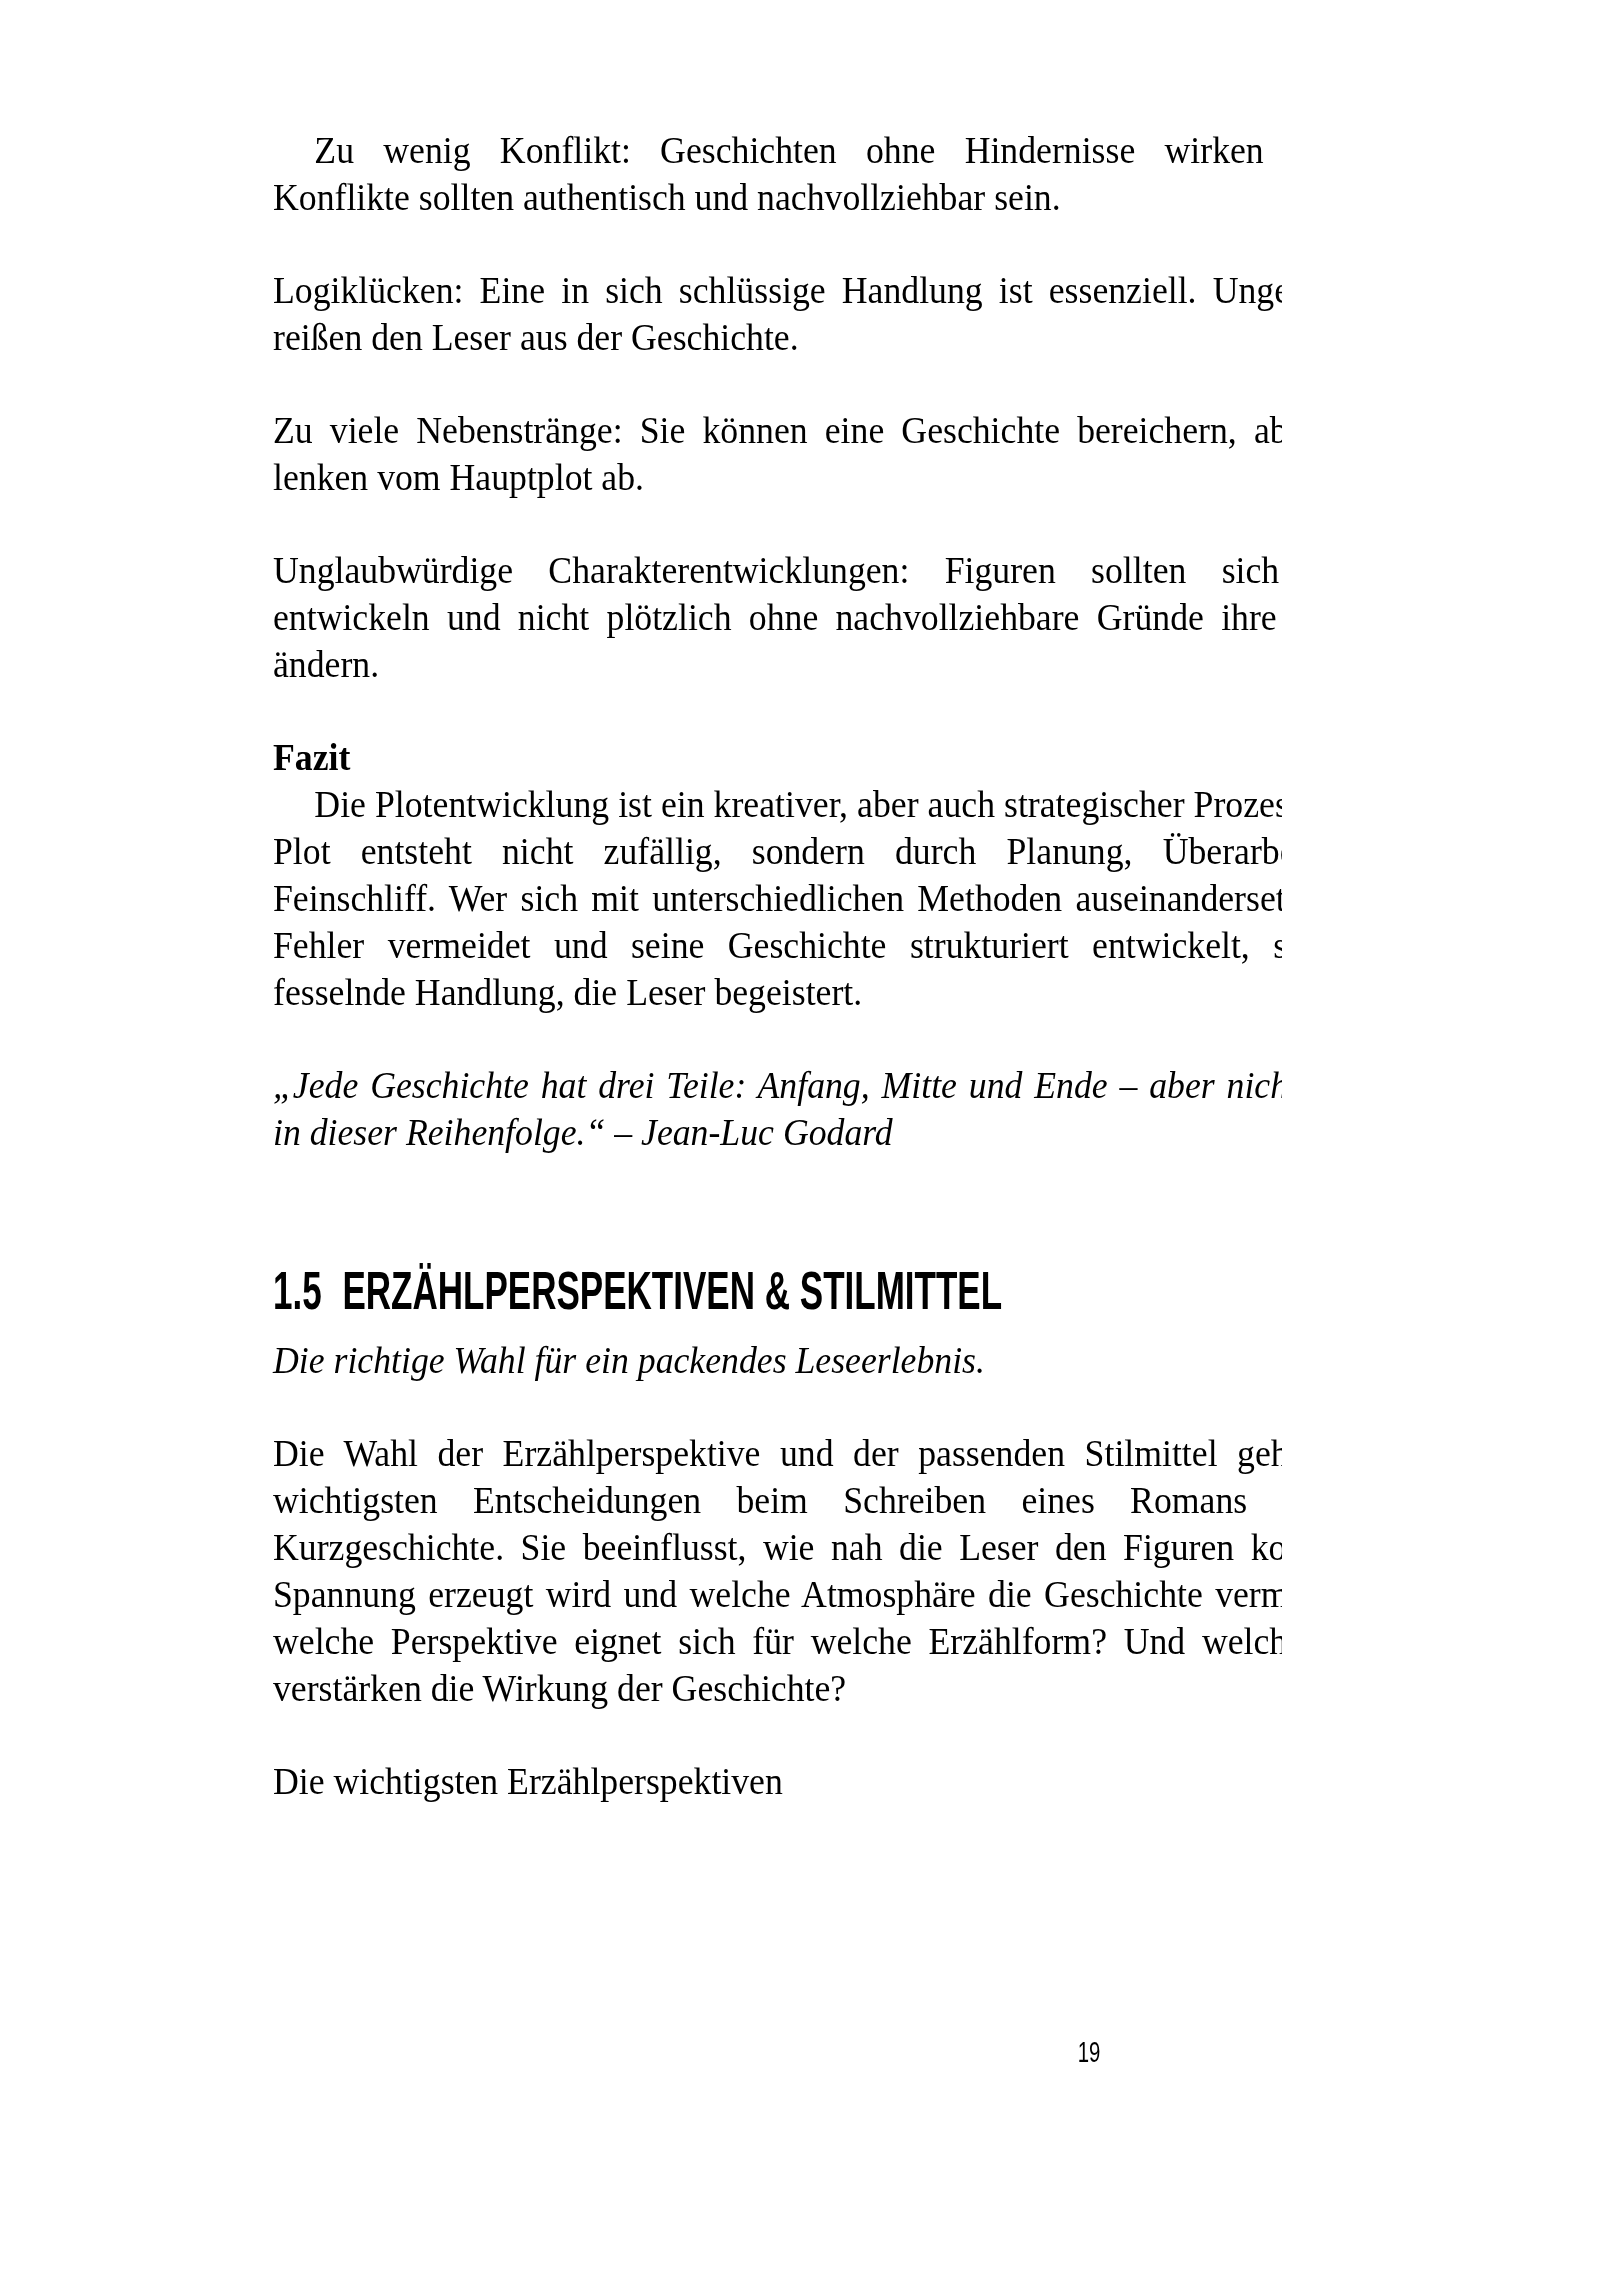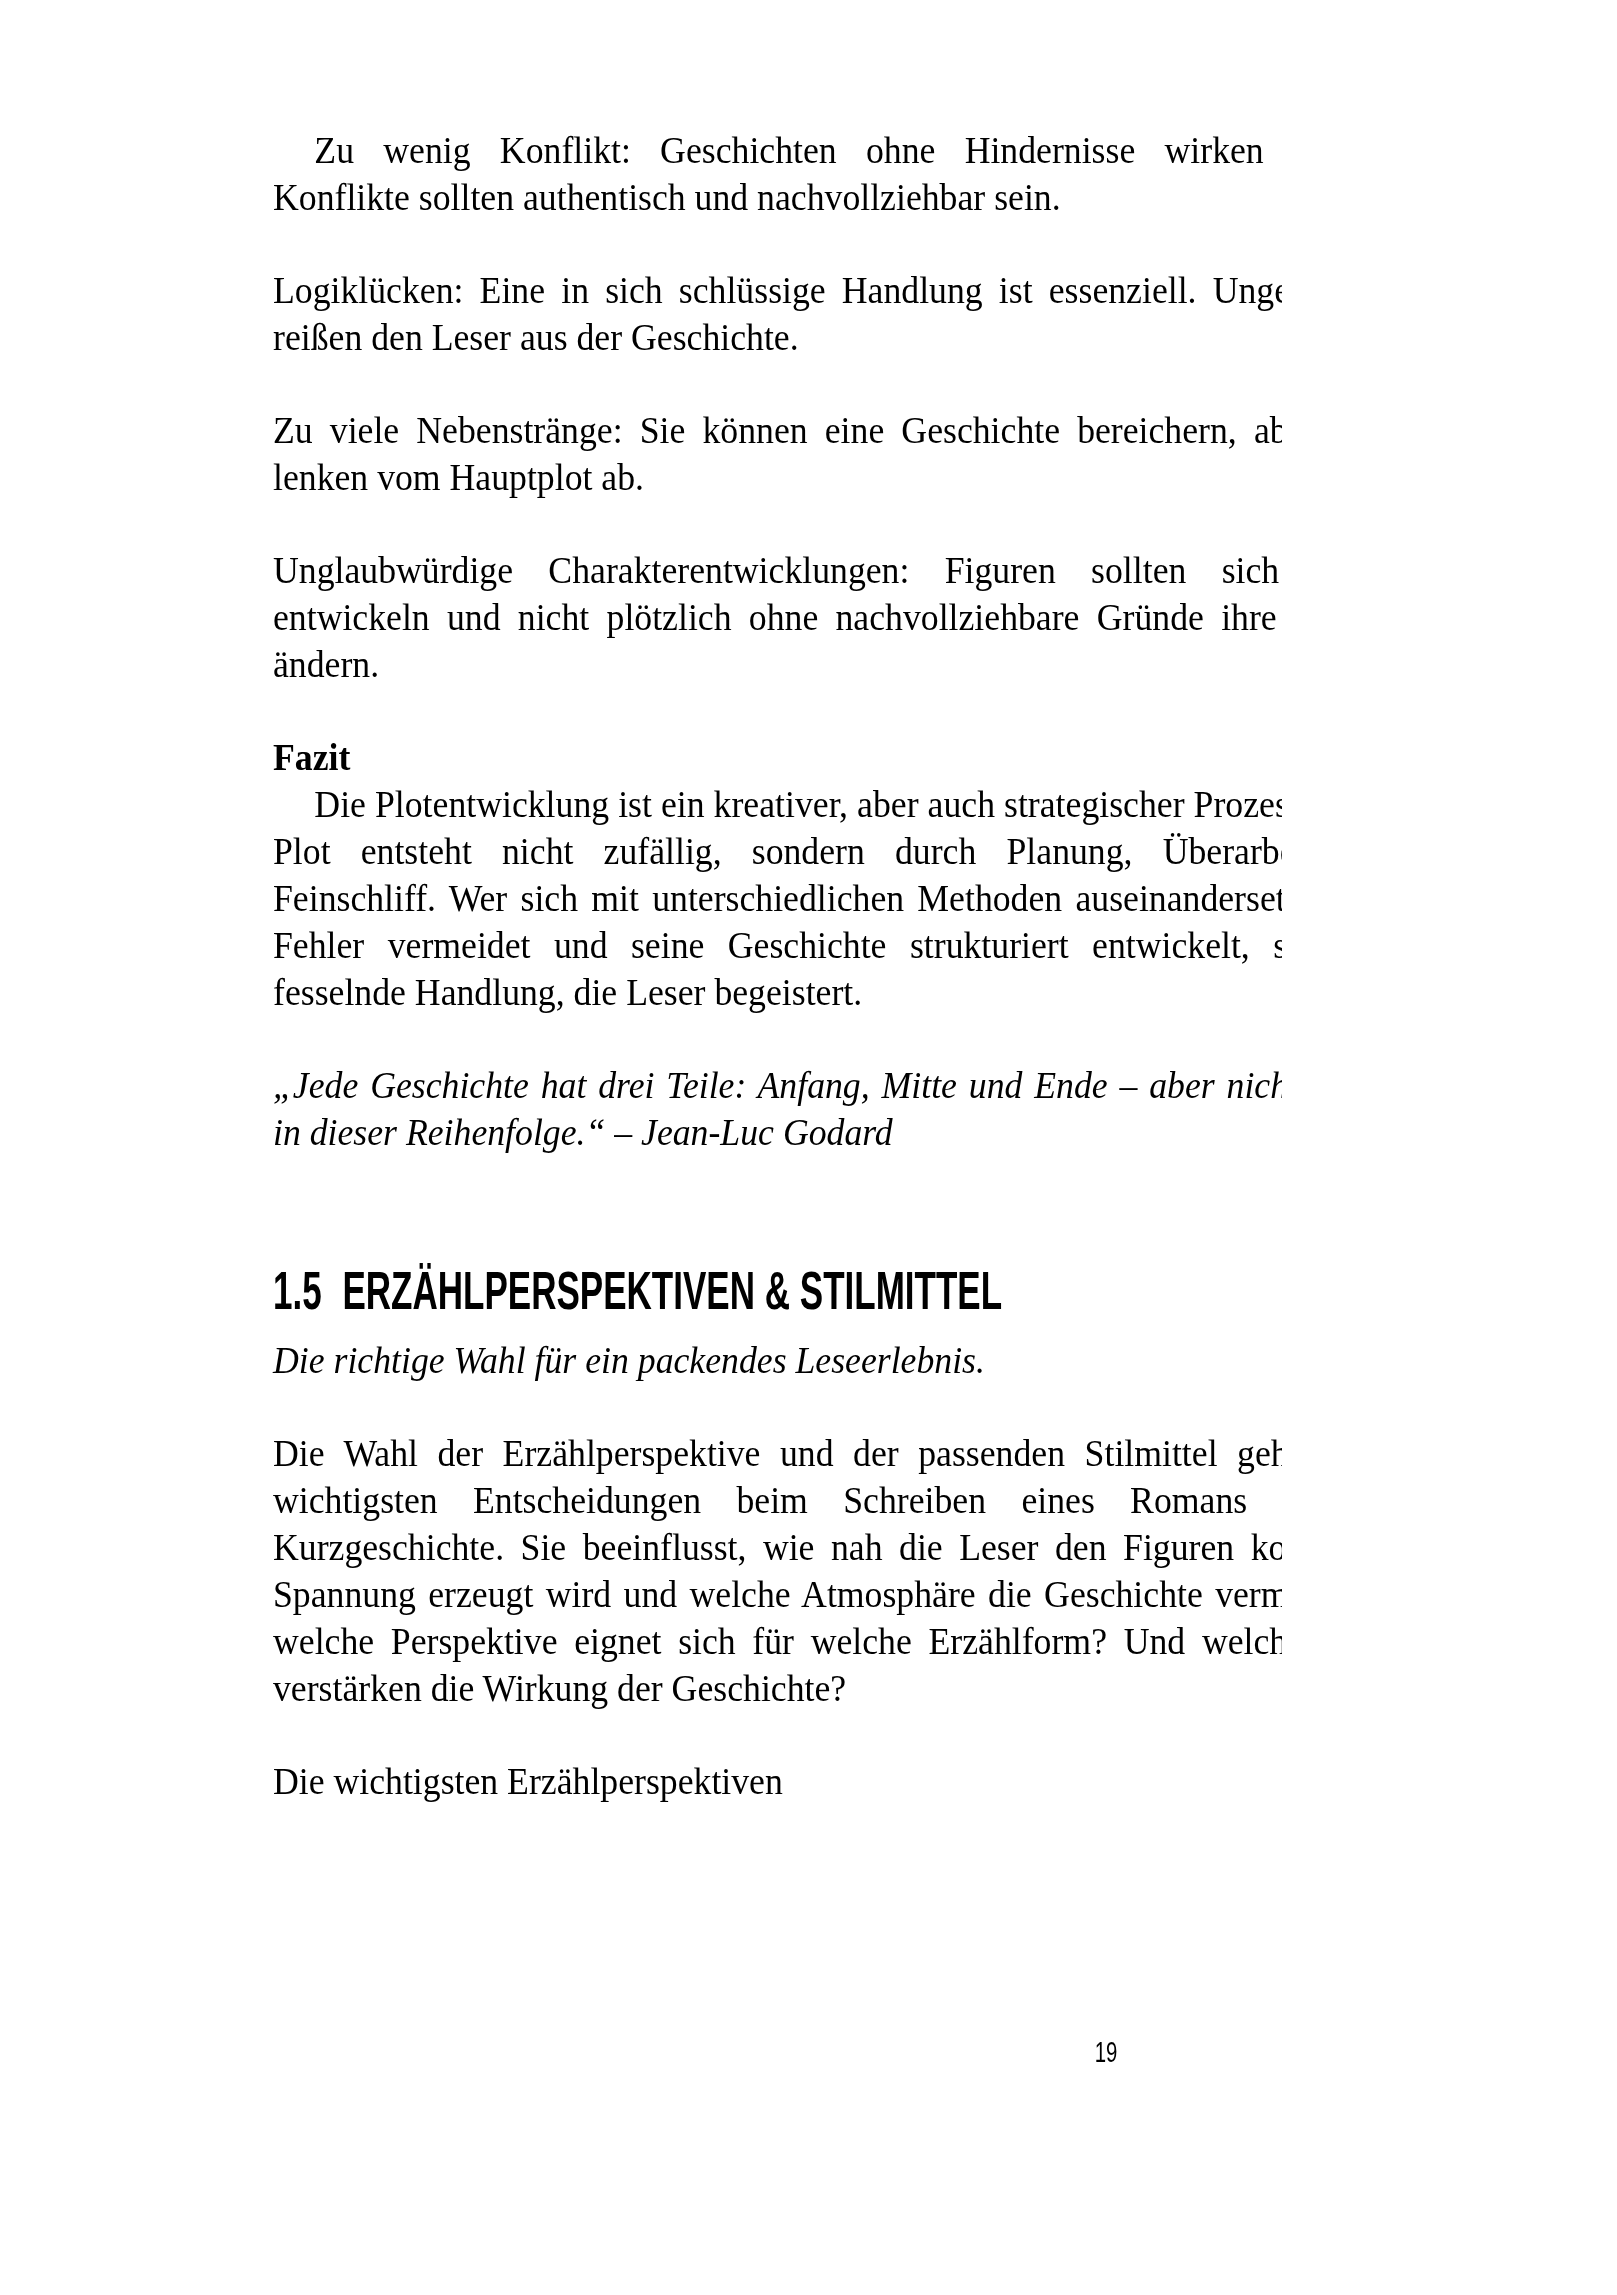--- a/index.html
+++ b/index.html
@@ -62,21 +62,21 @@
   .section-number {
     display: inline-block;
     margin-right: 32px;
   }
   .subtitle {
     margin: 0 0 46px 0;
   }
   .page-number {
     position: absolute;
     top: 2036px;
-    right: 165px;
+    right: 182px;
     font-family: "Liberation Sans", sans-serif;
     font-size: 30px;
     line-height: 32px;
     color: #000000;
     text-align: right;
   }
   .page-number .condense-num {
     display: inline-block;
     transform: scaleX(0.68);
     transform-origin: right top;

